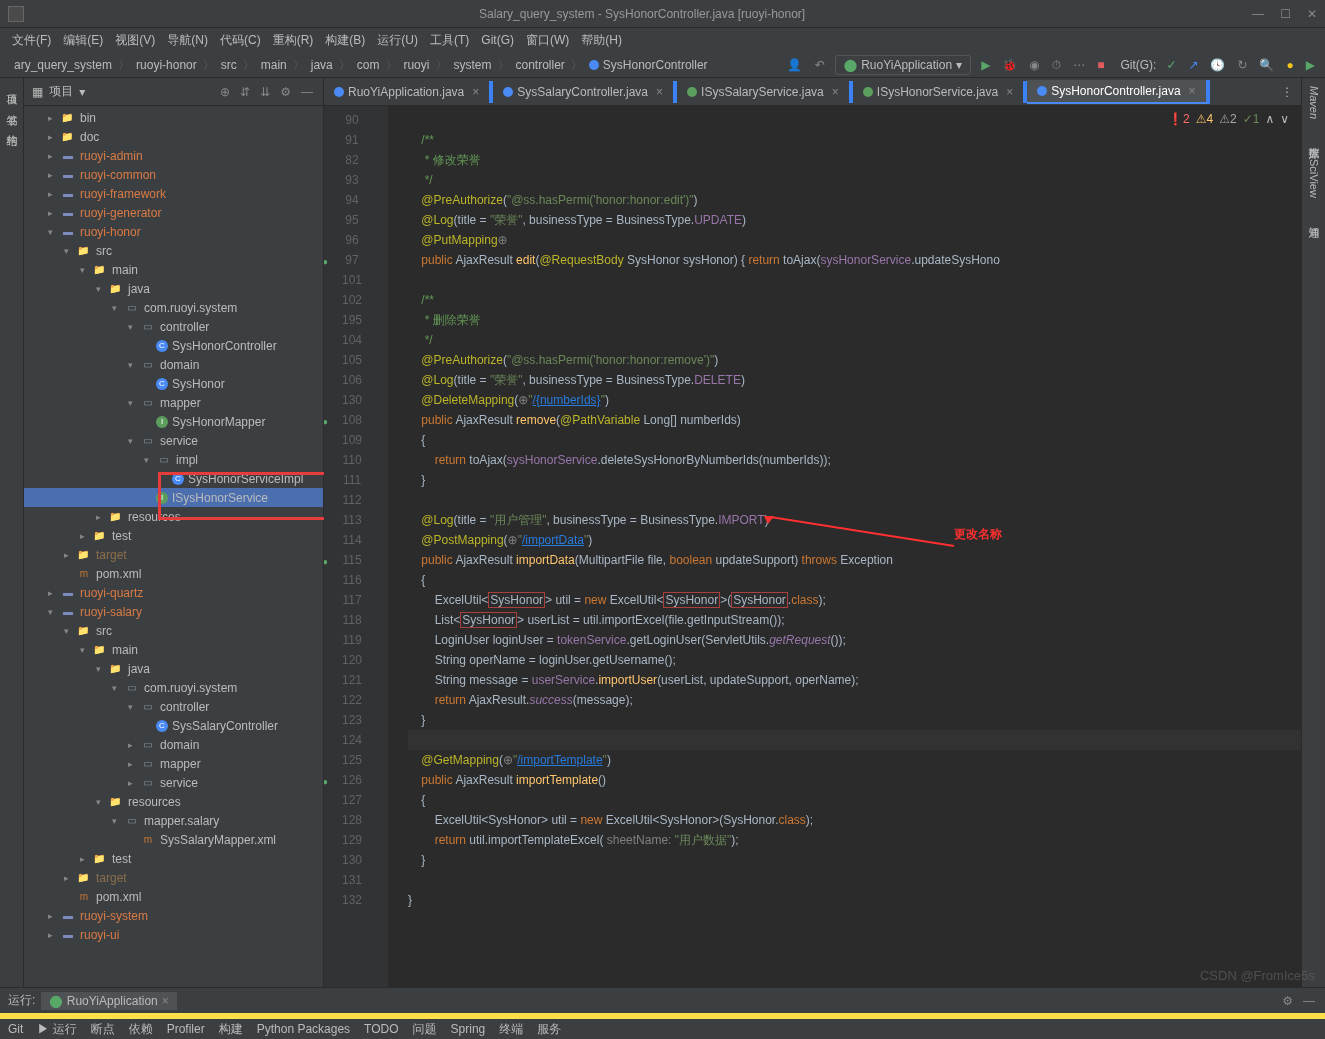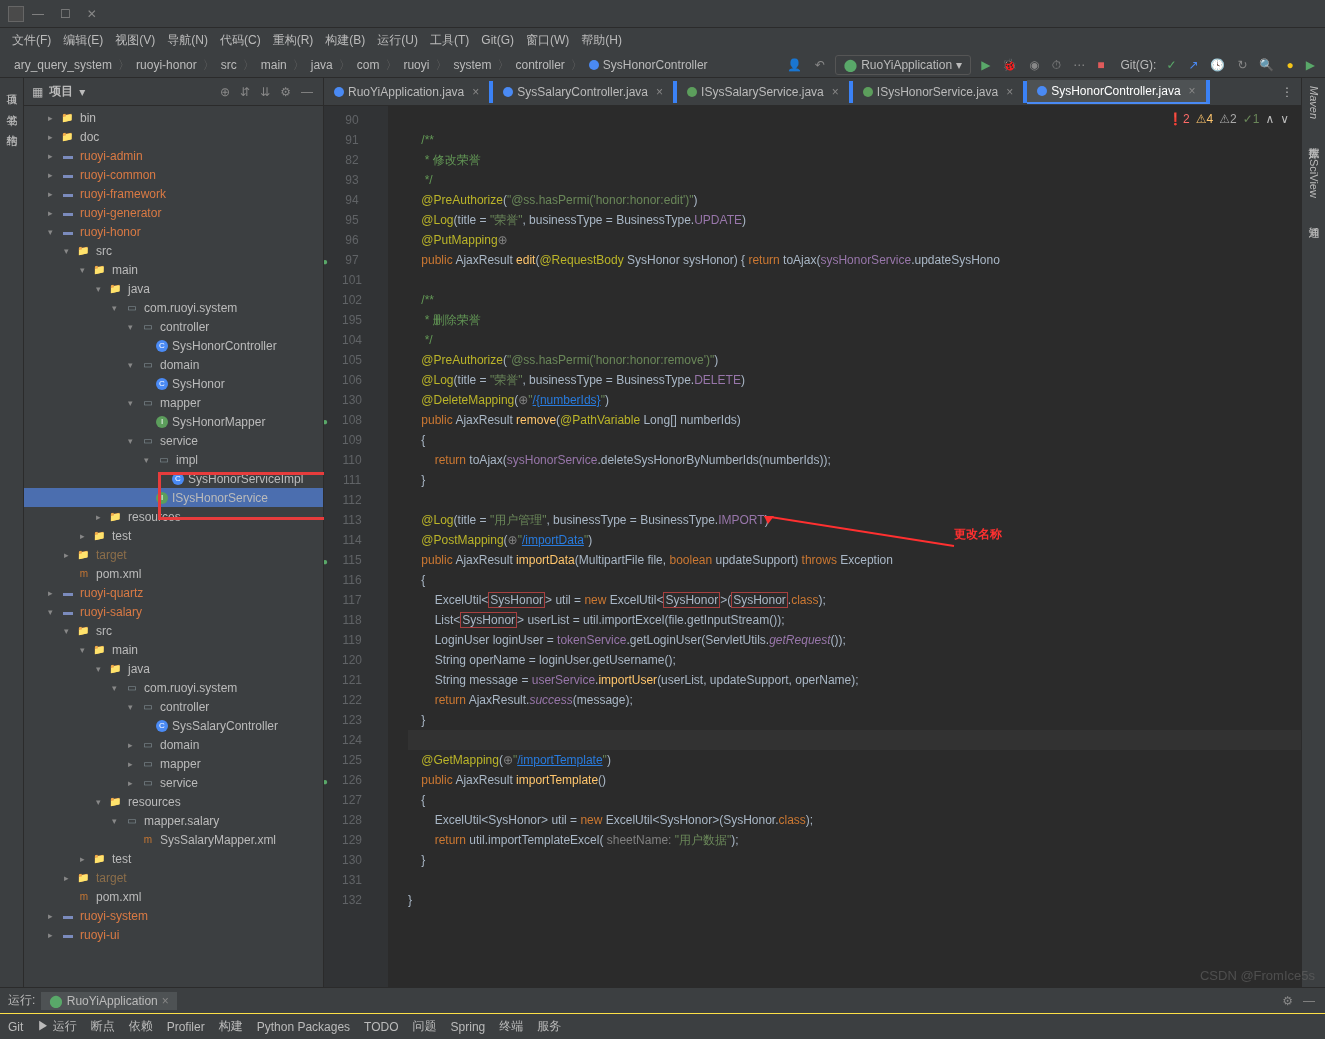--- a/index.html
+++ b/index.html
@@ -17,21 +17,21 @@
 .breadcrumb .right{margin-left:auto;display:flex;align-items:center;gap:8px}
 .runcfg{background:#3c3f41;border:1px solid #555;padding:2px 8px;border-radius:3px;color:#bbb;display:flex;align-items:center;gap:4px}
 .icon-btn{color:#888;cursor:pointer;padding:2px}
 .main{display:flex;height:calc(100% - 130px)}
 .leftbar{width:24px;background:#3c3f41;border-right:1px solid #2b2b2b;display:flex;flex-direction:column;align-items:center;padding-top:8px;gap:20px}
 .leftbar .vtab{writing-mode:vertical-lr;color:#bbb;cursor:pointer;font-size:11px}
 .rightbar{width:24px;background:#3c3f41;border-left:1px solid #2b2b2b;display:flex;flex-direction:column;align-items:center;padding-top:8px;gap:20px}
 .rightbar .vtab{writing-mode:vertical-lr;color:#bbb;cursor:pointer;font-size:11px}
 .project{width:300px;background:#3c3f41;border-right:1px solid #2b2b2b;display:flex;flex-direction:column}
 .project-hdr{height:28px;display:flex;align-items:center;padding:0 8px;border-bottom:1px solid #2b2b2b;gap:6px}
-.project-hdr .ttl{color:#bbb;font-weight:bold}
+.project-hdr .ttl{color:#bbb;font-weight:normal}
 .project-hdr .spacer{flex:1}
 .tree{flex:1;overflow:auto;padding:2px 0;font-size:12px}
 .tree-item{display:flex;align-items:center;height:19px;padding-left:8px;cursor:pointer;white-space:nowrap}
 .tree-item.selected{background:#4b6eaf;color:#fff}
 .tree-item .arrow{width:12px;color:#888;font-size:9px}
 .tree-item .ficon{width:16px;height:14px;margin-right:4px;display:inline-flex;align-items:center;justify-content:center;font-size:10px}
 .ficon.folder{color:#87939a}
 .ficon.package{color:#87939a}
 .ficon.class{background:#4a8af4;border-radius:50%;width:12px;height:12px;color:#fff;font-size:8px}
 .ficon.interface{background:#5c9e5c;border-radius:50%;width:12px;height:12px;color:#fff;font-size:8px}
@@ -66,32 +66,33 @@
 .lit{color:#9876aa;font-style:italic}
 .inspect{position:absolute;top:4px;right:8px;display:flex;gap:6px;font-size:11px;align-items:center;background:#2b2b2b;padding:2px 4px}
 .inspect .err{color:#ff6b68}
 .inspect .warn{color:#ffc66d}
 .inspect .wwarn{color:#aaa}
 .inspect .ok{color:#6a8759}
 .annotation{position:absolute;color:#ff3030;font-size:12px;font-weight:bold;pointer-events:none}
 .arrow-line{position:absolute;pointer-events:none}
 .runbar{height:26px;background:#3c3f41;display:flex;align-items:center;padding:0 8px;border-top:1px solid #2b2b2b;gap:6px;font-size:11px}
 .runbar .lbl{color:#bbb}
-.bottomtabs{height:26px;background:#3c3f41;display:flex;align-items:center;padding:0 8px;border-top:1px solid #fde047;gap:14px;font-size:11px}
+.bottomtabs{height:26px;background:#3c3f41;display:flex;align-items:center;padding:0 8px;border-top:6px solid #fde047;gap:14px;font-size:11px}
 .bottomtabs .btab{color:#bbb;cursor:pointer;display:flex;align-items:center;gap:4px}
 .hl-line{background:#323232}
 .url{color:#287bde;text-decoration:underline}
 .green-play{color:#59a869}
 .watermark{position:absolute;right:10px;bottom:56px;color:#666;font-size:13px;opacity:0.6}
 </style>
 </head>
 <body>
 
 <div class="titlebar">
   <div class="logo"></div>
+  <div class="title">Salary_query_system - SysHonorController.java [ruoyi-honor]</div>
   <div class="winbtns">
     <span>—</span>
     <span>☐</span>
     <span>✕</span>
   </div>
 </div>
 
 <div class="menubar" id="menubar">
     <span>文件(F)</span>
     <span>编辑(E)</span>

